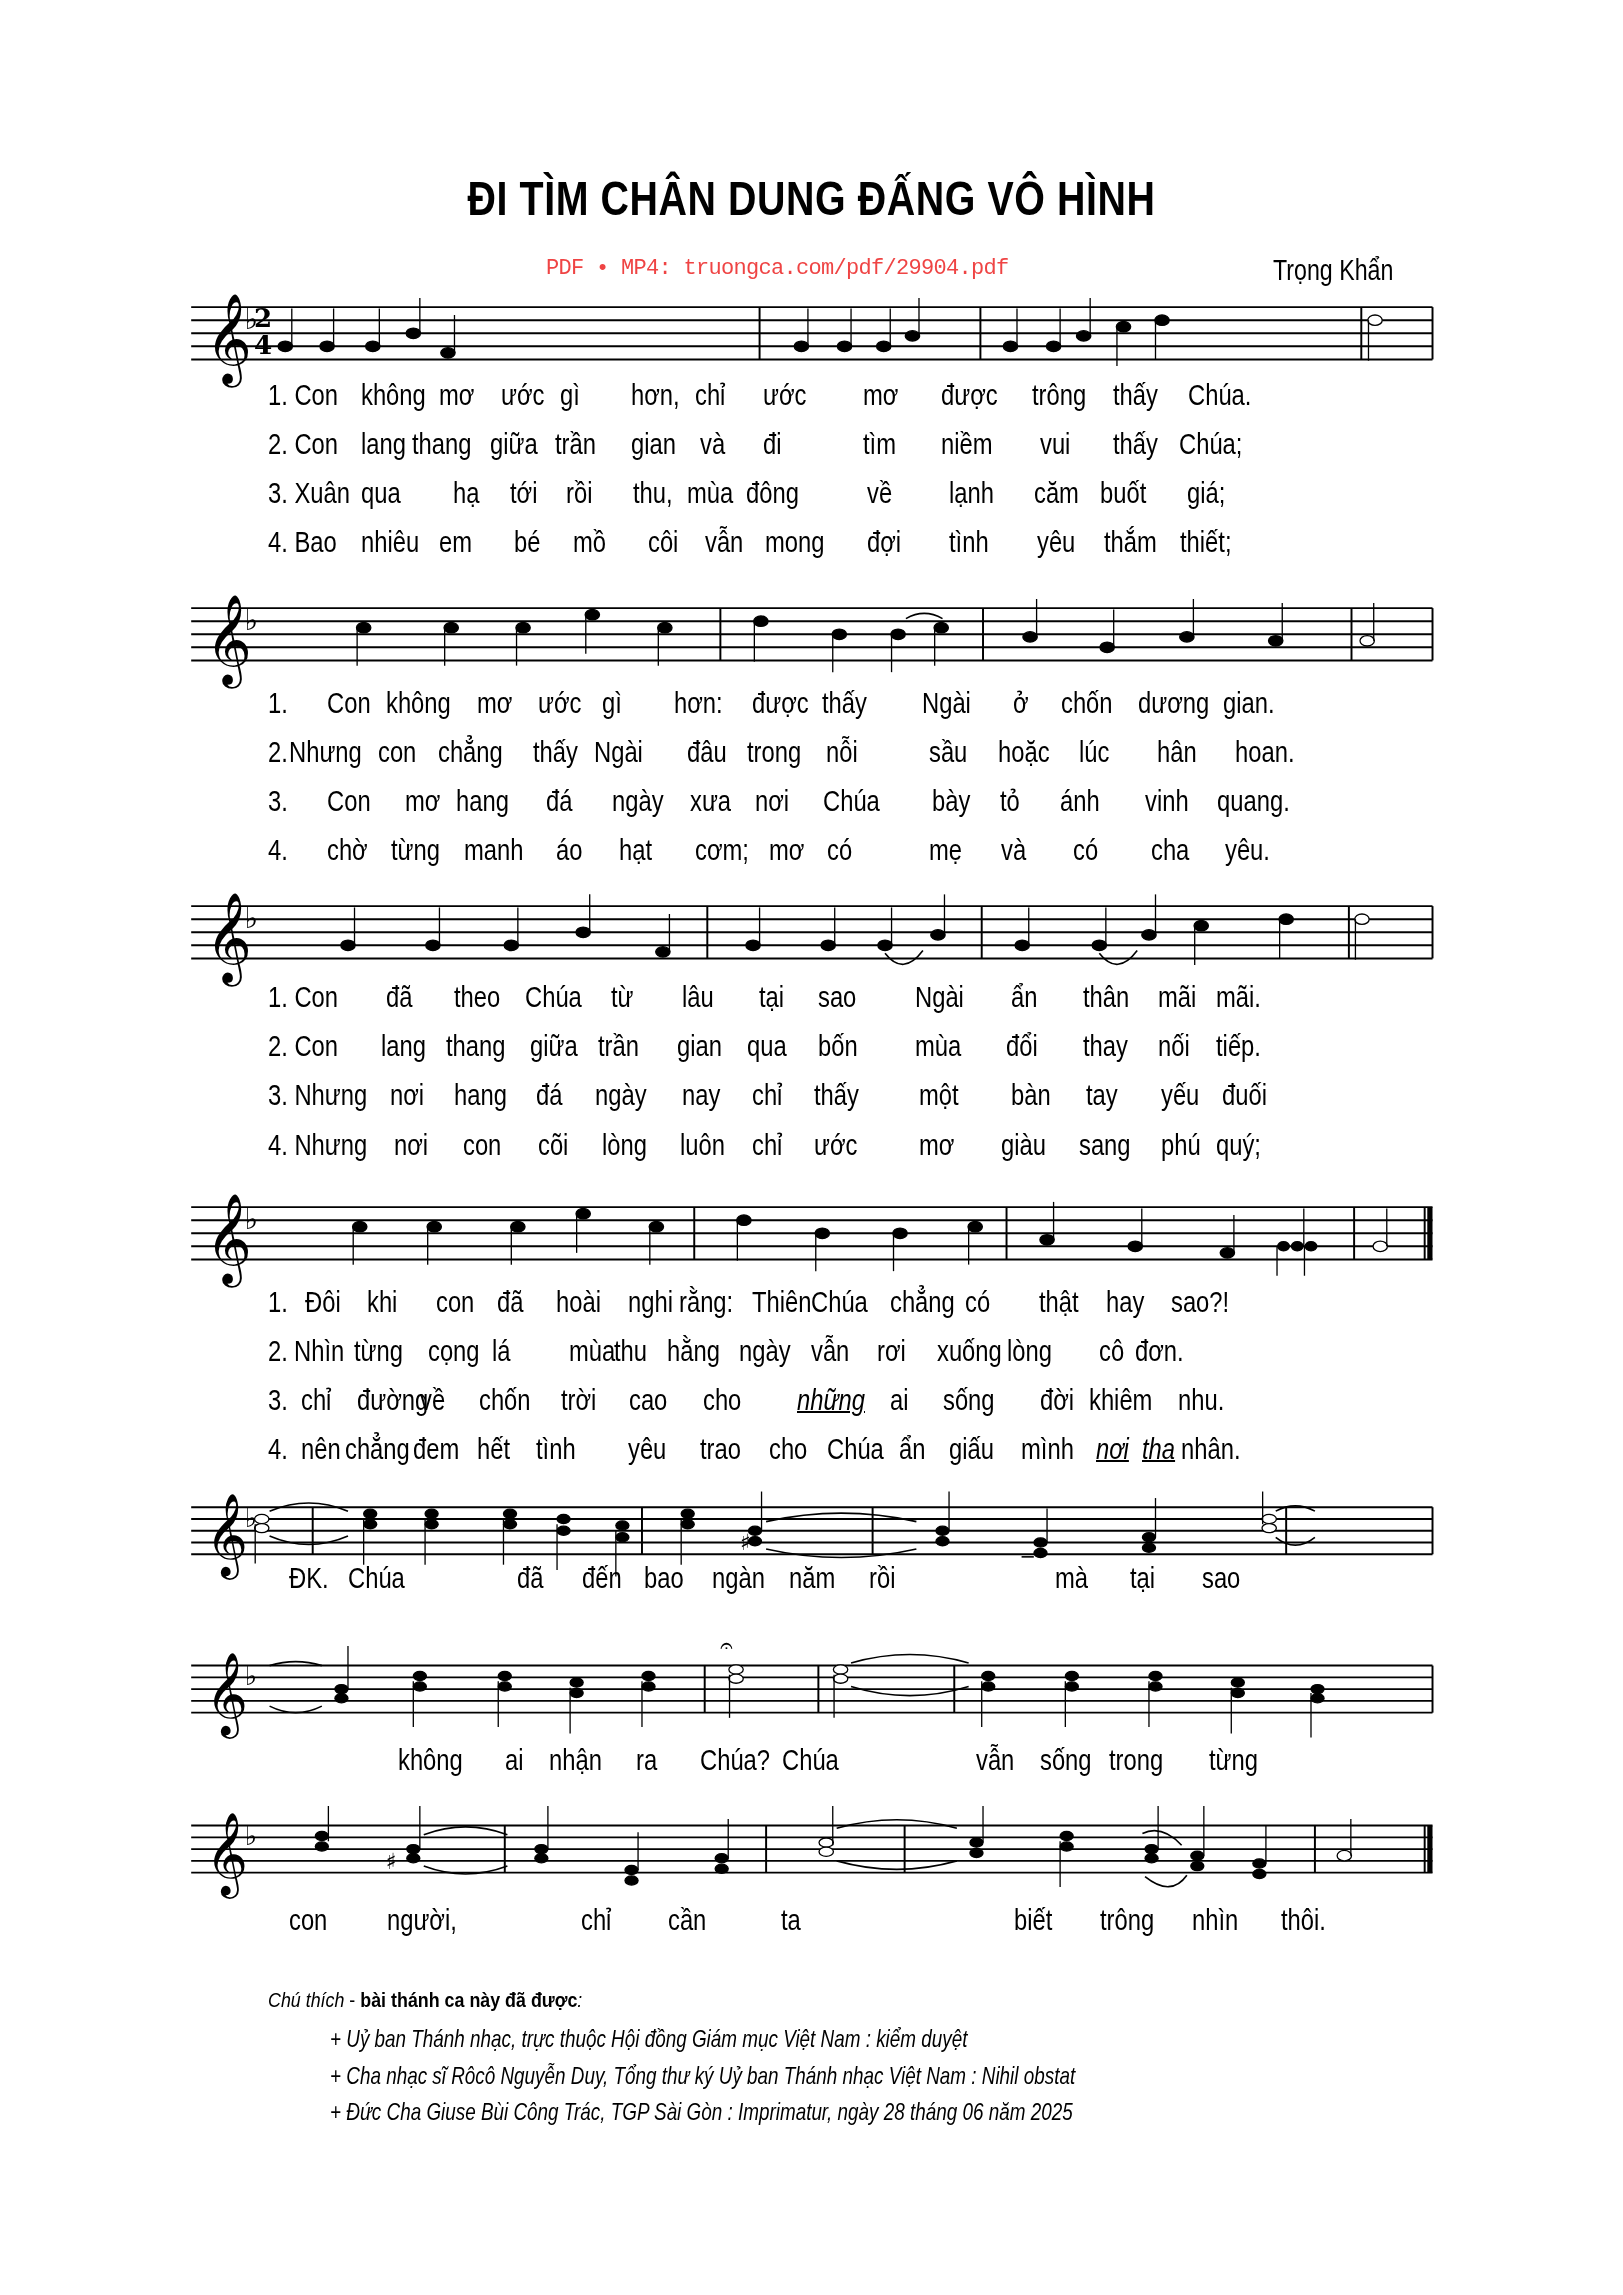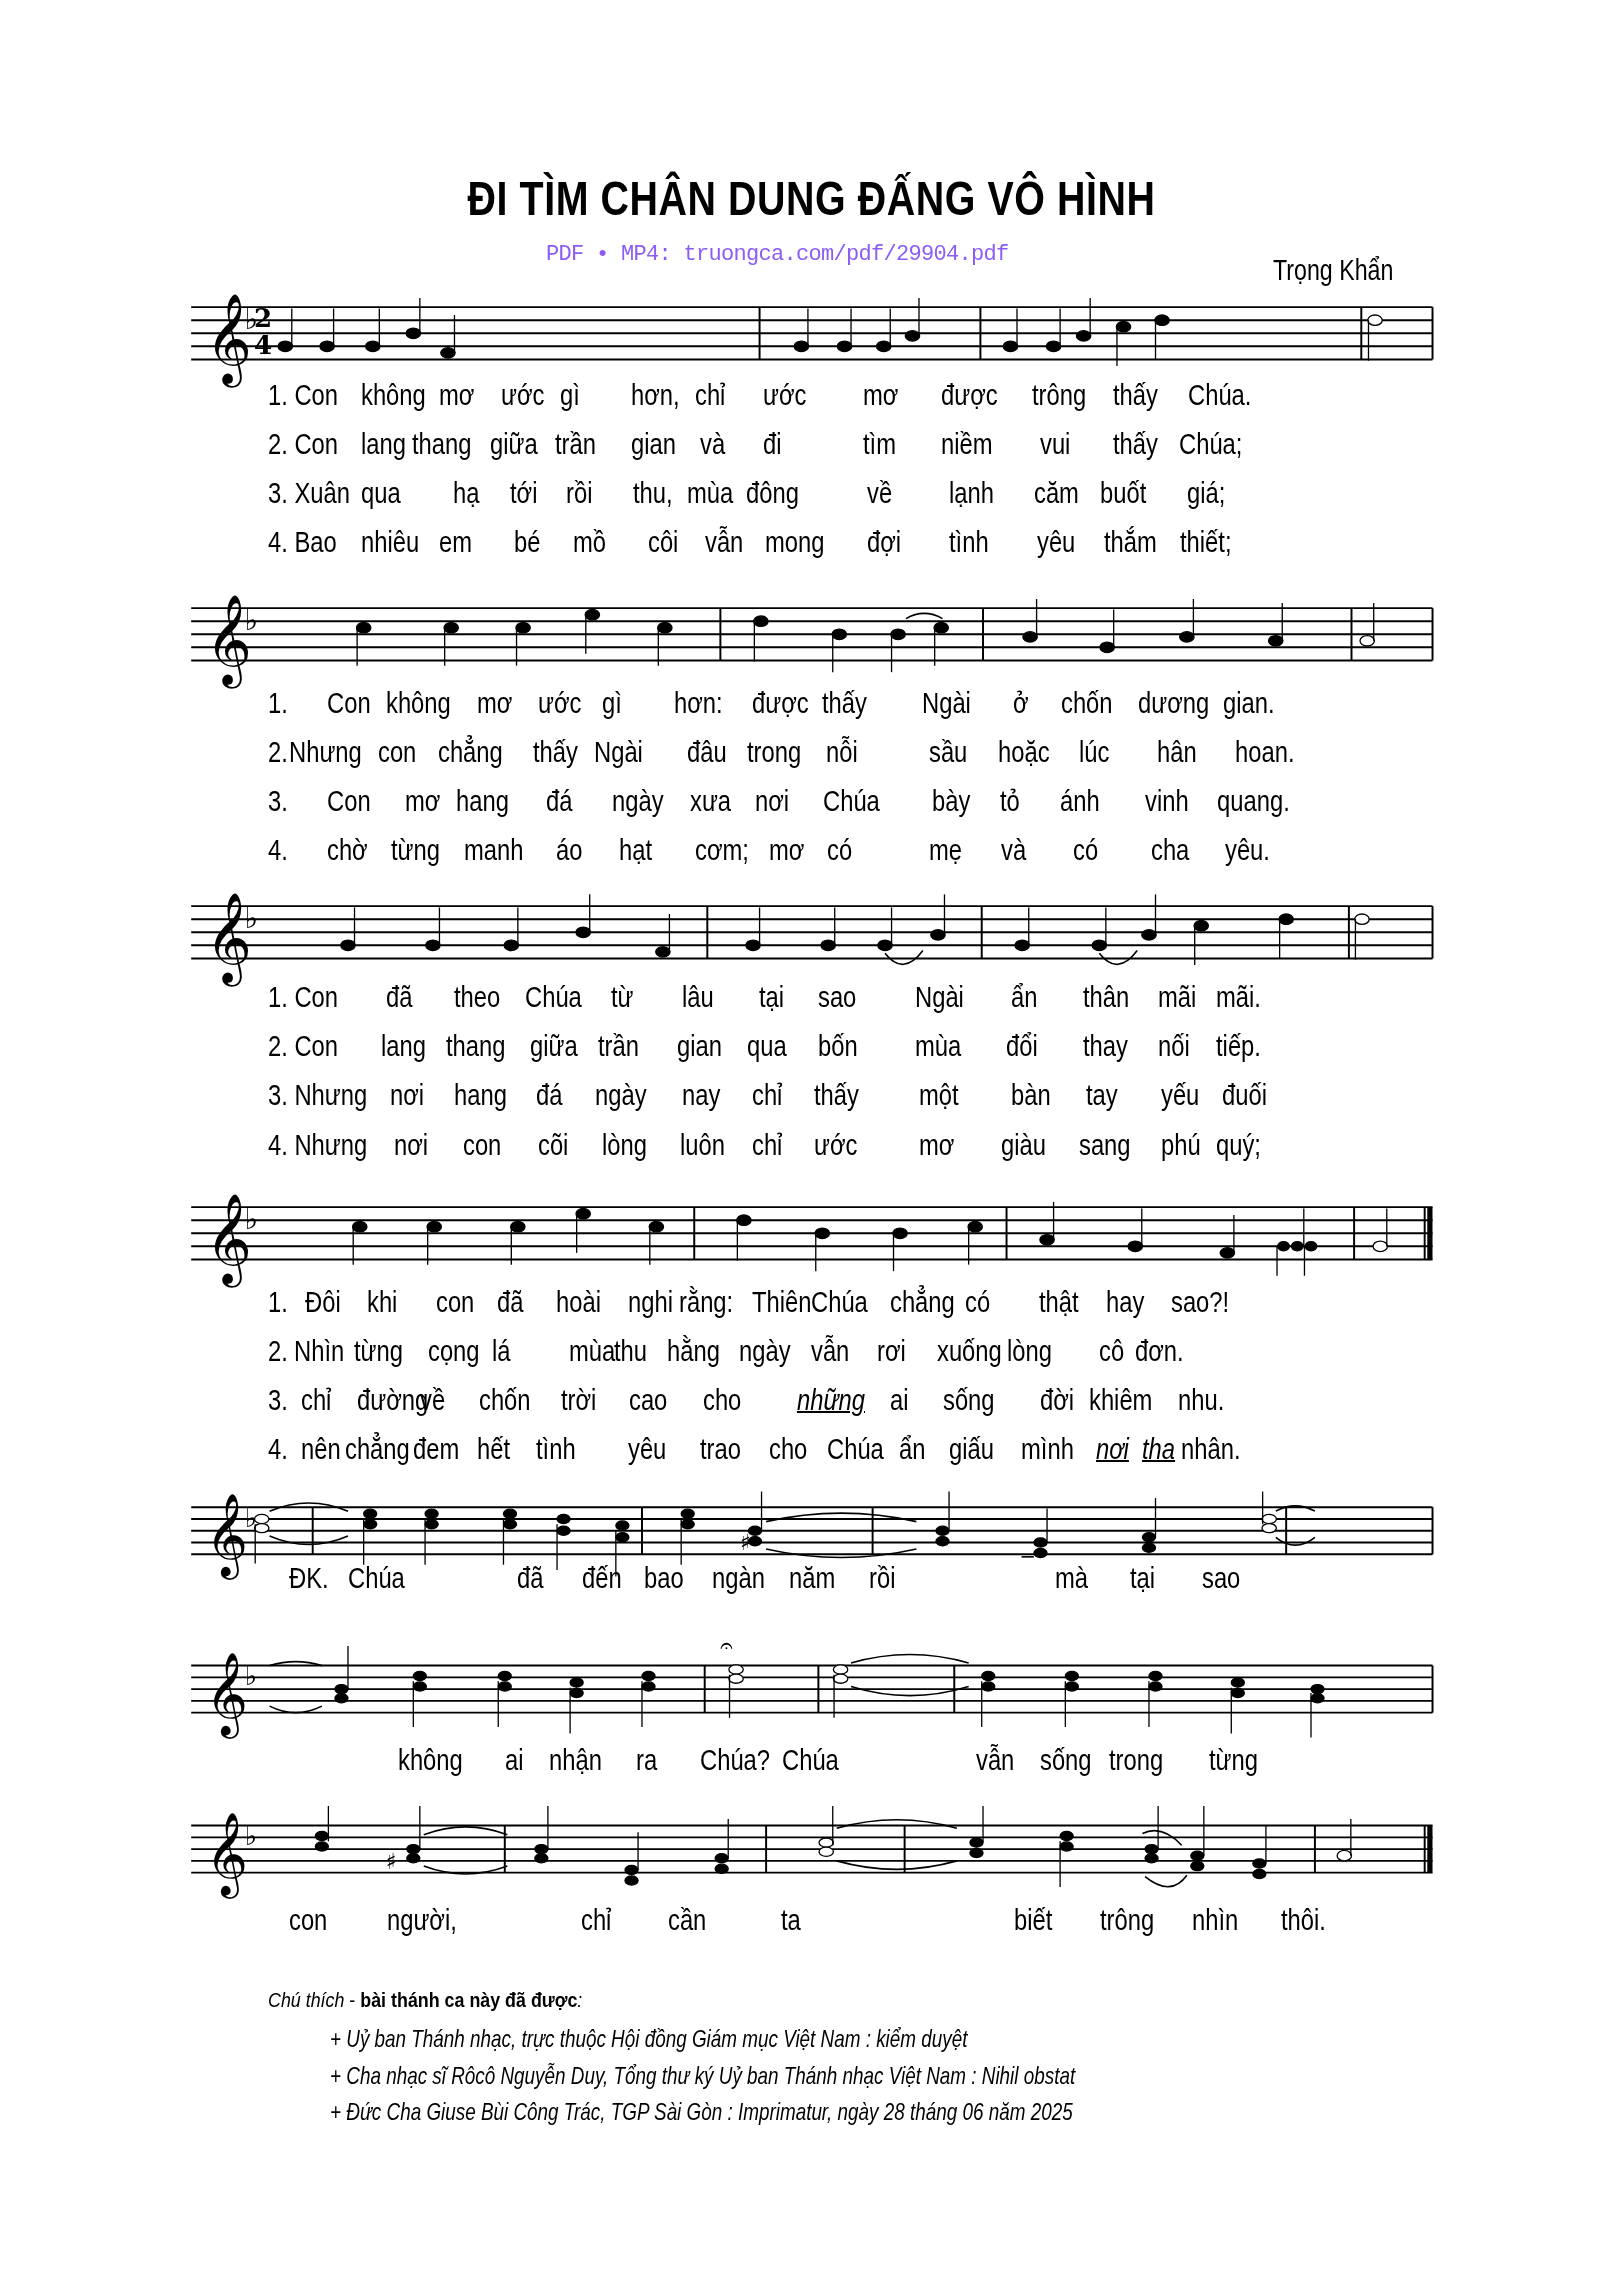--- a/index.html
+++ b/index.html
@@ -1,19 +1,19 @@
 <!DOCTYPE html>
 <html style="font-size:10.5px"><head>
 <meta charset="utf-8">
 <style>
   html, body { margin:0; padding:0; background:#ffffff; }
   body { width:1623px; height:2295px; position:relative; overflow:hidden; font-family:"Liberation Sans", sans-serif; color:#000; }
   .abs { position:absolute; }
   .title { left:0; width:1623px; top:171px; text-align:center; font-family:"Liberation Sans", sans-serif; font-weight:bold; font-size:48px; letter-spacing:0.7px; transform:scaleX(0.82); transform-origin:center; white-space:nowrap; }
-  .source { left:546px; top:242px; font-family:"Liberation Mono", monospace; font-size:22px; color:#8b5cf6; letter-spacing:-0.7px; white-space:nowrap; }
+  .source { left:546px; top:256px; font-family:"Liberation Mono", monospace; font-size:22px; color:#ef4444; letter-spacing:-0.7px; white-space:nowrap; }
   .composer { left:1273px; top:254px; font-size:29px; transform:scaleX(0.8); transform-origin:left; white-space:nowrap; }
   .staff { left:190px; width:1245px; }
   .staff svg { display:block; overflow:visible; }
   .lyric-line { left:268px; width:1165px; height:39px; }
   .syl { position:absolute; top:0; font-size:29px; transform:scaleX(0.82); transform-origin:left top; white-space:nowrap; line-height:39px; }
   .u { text-decoration:underline; font-style:italic; text-decoration-thickness:2px; }
   .note-head { left:268px; top:1988px; font-size:21px; white-space:nowrap; transform:scaleX(0.85); transform-origin:left; }
   .note-head i { font-style:italic; }
   .note-head b { font-weight:bold; }
   .note-item { left:330px; font-size:23.6px; font-style:italic; white-space:nowrap; transform:scaleX(0.8); transform-origin:left; }

